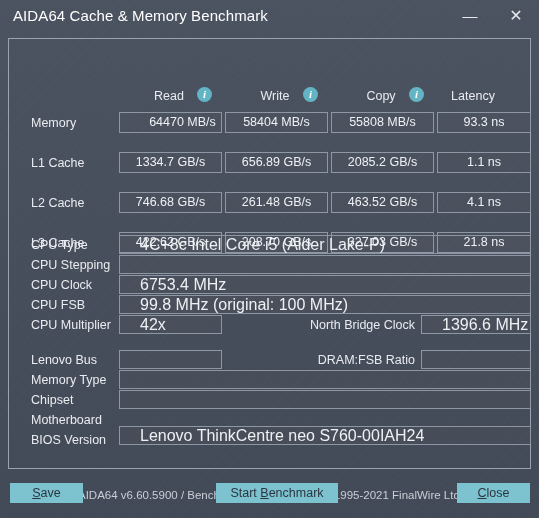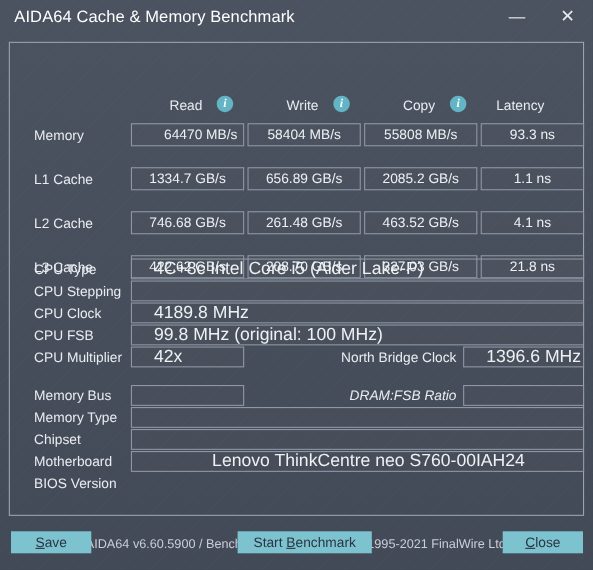--- a/index.html
+++ b/index.html
@@ -299,43 +299,43 @@
 
     <div class="fieldlabel" style="top:196px;"></div>
 
     <div class="fieldlabel" style="top:197px;">CPU Type</div>
     <div class="fieldbox" style="left:110px; top:196px; width:412px;">4C+8c Intel Core i5  (Alder Lake-P)</div>
 
     <div class="fieldlabel" style="top:217px;">CPU Stepping</div>
     <div class="fieldbox" style="left:110px; top:216px; width:412px;"></div>
 
     <div class="fieldlabel" style="top:237px;">CPU Clock</div>
-    <div class="fieldbox" style="left:110px; top:236px; width:412px;">4189.8 MHz</div>
+    <div class="fieldbox" style="left:110px; top:236px; width:412px;">6753.4 MHz</div>
 
     <div class="fieldlabel" style="top:257px;">CPU FSB</div>
     <div class="fieldbox" style="left:110px; top:256px; width:412px;">99.8 MHz  (original: 100 MHz)</div>
 
     <div class="fieldlabel" style="top:277px;">CPU Multiplier</div>
     <div class="fieldbox" style="left:110px; top:276px; width:103px;">42x</div>
     <div class="inlinelabel" style="left:230px; top:277px; width:176px;">North Bridge Clock</div>
     <div class="fieldbox" style="left:412px; top:276px; width:110px;">1396.6 MHz</div>
 
-    <div class="fieldlabel" style="top:312px;">Memory Bus</div>
+    <div class="fieldlabel" style="top:312px;">Lenovo Bus</div>
     <div class="fieldbox" style="left:110px; top:311px; width:103px;"></div>
-    <div class="inlinelabel" style="left:230px; top:312px; width:176px;font-style:italic;">DRAM:FSB Ratio</div>
+    <div class="inlinelabel" style="left:230px; top:312px; width:176px;">DRAM:FSB Ratio</div>
     <div class="fieldbox" style="left:412px; top:311px; width:110px;"></div>
 
     <div class="fieldlabel" style="top:332px;">Memory Type</div>
     <div class="fieldbox" style="left:110px; top:331px; width:412px;"></div>
 
     <div class="fieldlabel" style="top:352px;">Chipset</div>
     <div class="fieldbox" style="left:110px; top:351px; width:412px;"></div>
 
     <div class="fieldlabel" style="top:372px;">Motherboard</div>
-    <div class="fieldbox" style="left:110px; top:371px; width:412px;text-align:center;">Lenovo ThinkCentre neo S760-00IAH24</div>
+    <div class="fieldbox" style="left:110px; top:387px; width:412px;">Lenovo ThinkCentre neo S760-00IAH24</div>
 
     <div class="fieldlabel" style="top:392px;">BIOS Version</div>
 
     <div id="version-text">AIDA64 v6.60.5900 / BenchDLL 4.5.865.8-x64  (c) 1995-2021 FinalWire Ltd.</div>
   </div>
 
   <div class="btn" id="save-btn"><span></span><u>S</u><span>ave</span></div>
 
   <div class="btn" id="start-btn"><span>Start </span><u>B</u><span>enchmark</span></div>
 

